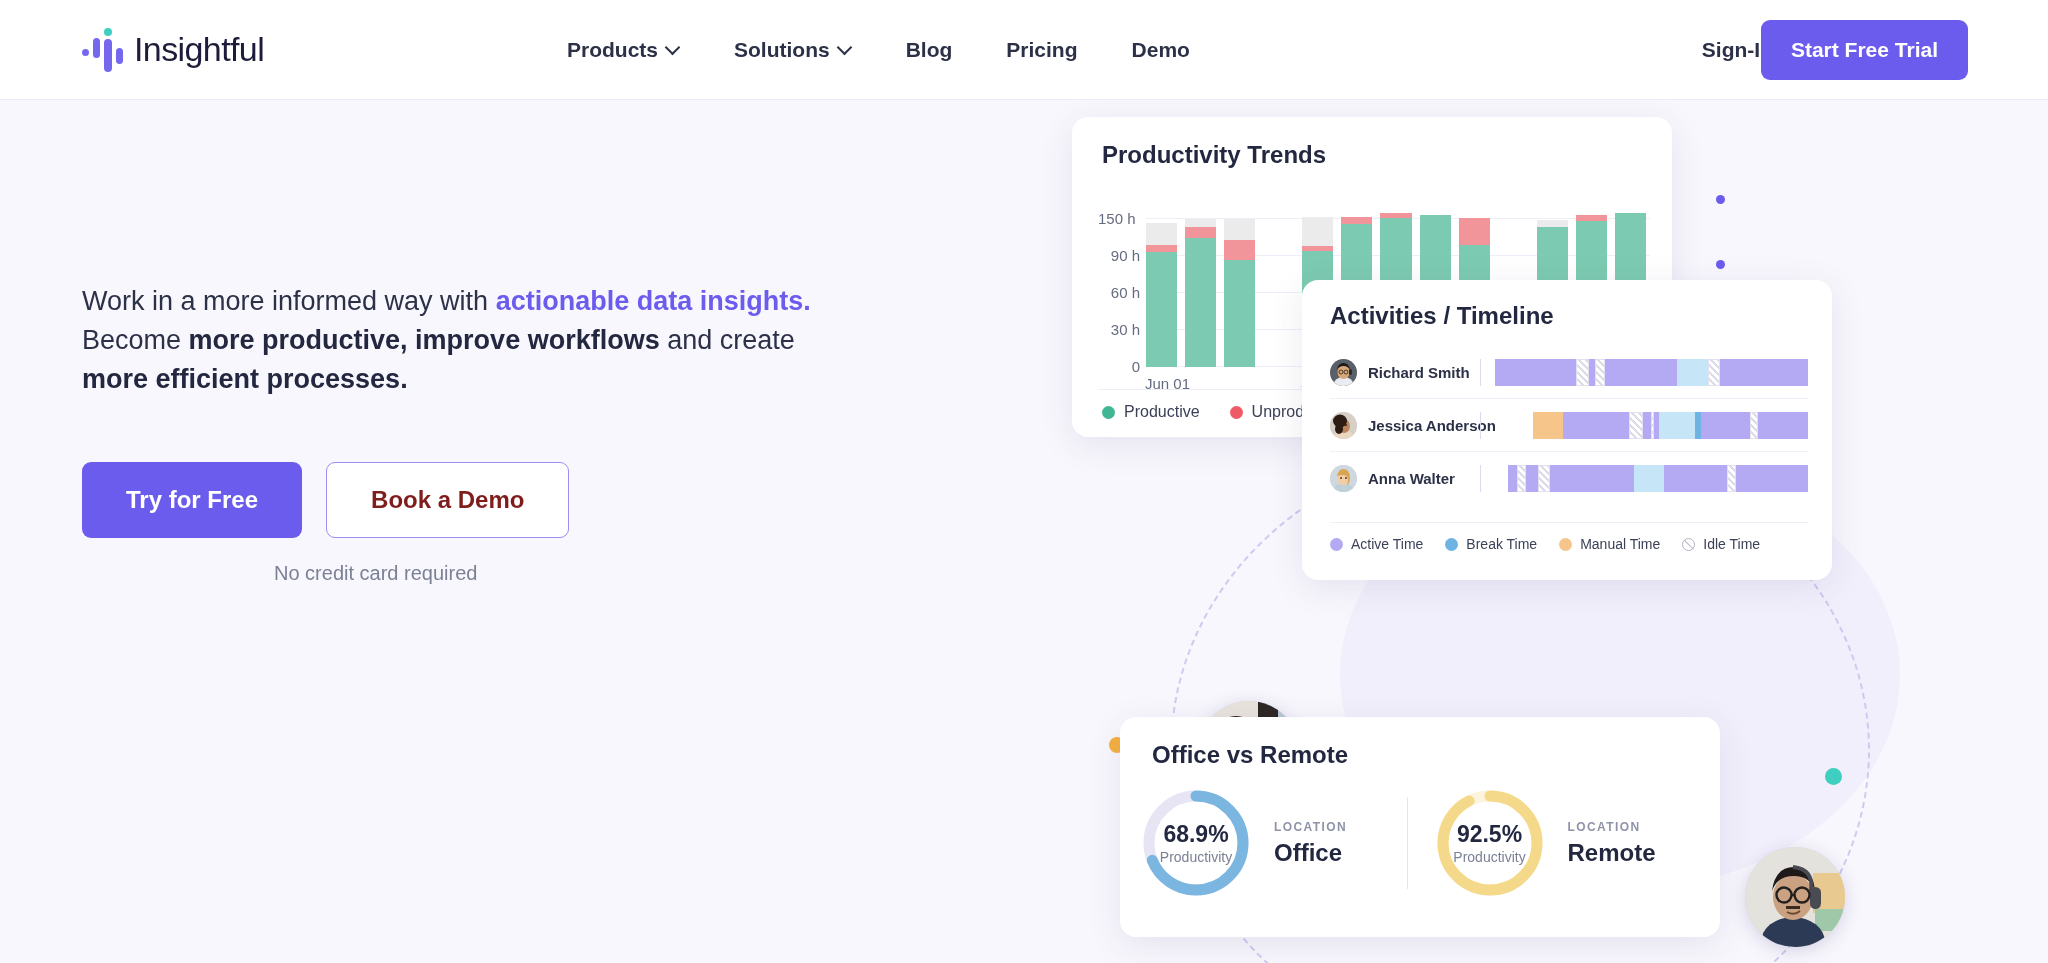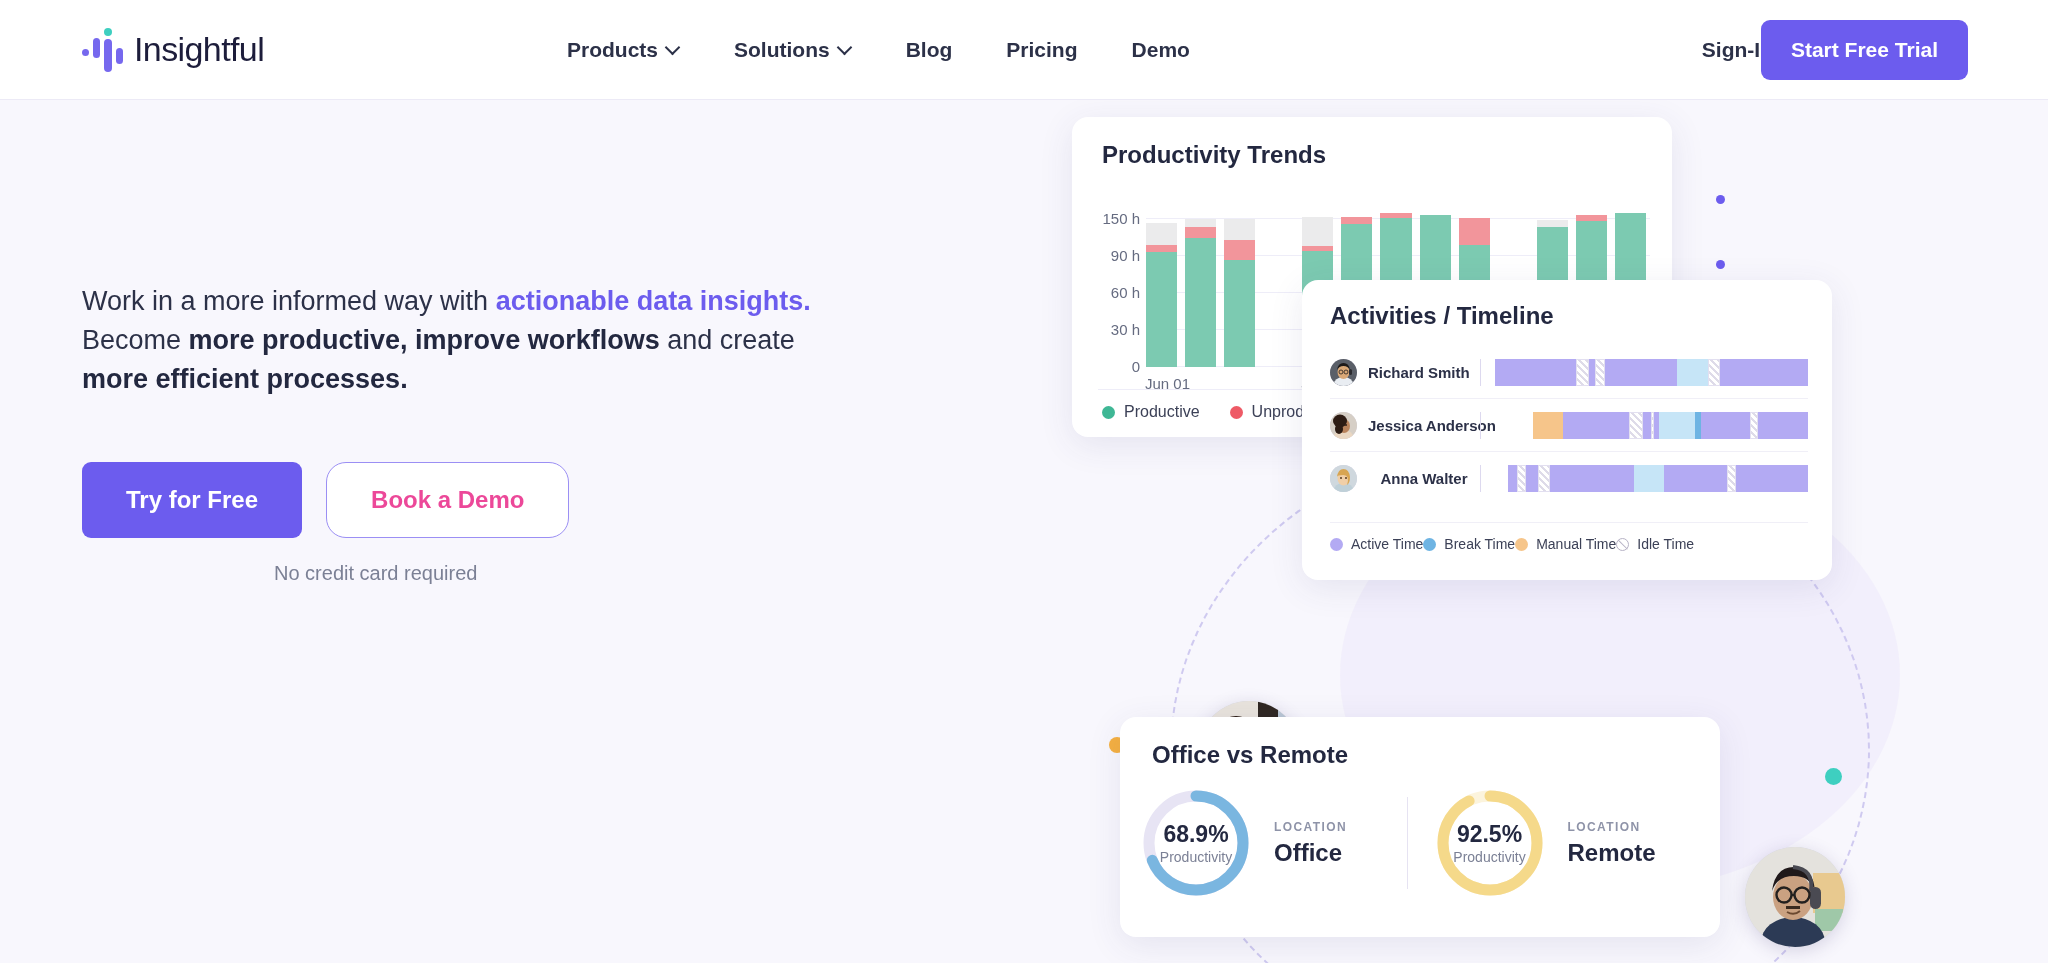--- a/index.html
+++ b/index.html
@@ -97,24 +97,24 @@
   .subcopy .lk { color: #6c5cee; font-weight: bold; }
   .subcopy b { font-weight: bold; color: #232840; }
   .btn-row { margin-top: 63px; display: flex; gap: 24px; }
   .btn-primary {
     background: #6c5cee; color: #fff; border: none;
     font-size: 24px; font-weight: bold;
     padding: 0 44px; height: 76px; border-radius: 9px; cursor: pointer;
     font-family: "Liberation Sans", sans-serif;
   }
   .btn-outline {
-    background: #fff; color: #ec4899;
+    background: #fff; color: #7f1d1d;
     border: 1.6px solid #9b8ff4;
     font-size: 24px; font-weight: bold;
-    padding: 0 44px; height: 76px; border-radius: 20px; cursor: pointer;
+    padding: 0 44px; height: 76px; border-radius: 9px; cursor: pointer;
     font-family: "Liberation Sans", sans-serif;
   }
   .nocc {
     margin-top: 24px; margin-left: 192px;
     font-size: 20px; color: #7b8095;
   }
 
   
   .visual { position: absolute; left: 1040px; top: 0px; width: 1008px; height: 863px; }
 
@@ -167,21 +167,21 @@
   .lg-dot { width: 13px; height: 13px; border-radius: 50%; }
 
   
   #timeline-card { left: 262px; top: 180px; width: 530px; height: 300px; }
   #timeline-card .card-title { position: absolute; left: 28px; top: 22px; }
   .tl-rows { position: absolute; left: 28px; top: 66px; right: 24px; }
   .tl-row {
     display: flex; align-items: center; height: 53px;
     border-bottom: 1px solid #f0eff7;
   }
-  .tl-row:last-of-type { border-bottom: none; text-align: center; }
+  .tl-row:last-of-type { border-bottom: none; }
   .tl-avatar {
     width: 27px; height: 27px; border-radius: 50%;
     flex: none; overflow: hidden; background: #d8d4e8;
   }
   .tl-name {
     font-size: 15px; font-weight: bold; color: #2c3148;
     margin-left: 11px; width: 112px; white-space: nowrap;
   }
   .tl-divider { width: 1px; height: 27px; background: #ddd9ef; margin-right: 14px; }
   .tl-track { flex: 1; height: 27px; position: relative; }
@@ -189,21 +189,21 @@
   .c-active { background: #b3aaf3; }
   .c-break  { background: #c6e5f7; }
   .c-manual { background: #f6c58a; }
   .c-break2 { background: #6eb4e3; }
   .c-idle {
     background: #ffffff;
     background-image: repeating-linear-gradient(45deg,#ffffff 0 3px,#dedbe9 3px 5px);
     border: 1px solid #e2dff0;
   }
   .tl-foot-sep { position: absolute; left: 28px; right: 24px; top: 242px; height: 1px; background: #f0eff7; }
-  .tl-legend { position: absolute; left: 28px; top: 256px; display: flex; align-items: center; }
+  .tl-legend { position: absolute; left: 28px; top: 256px; display: flex; gap: 22px; align-items: center; }
   .tl-lg { display: flex; align-items: center; gap: 8px; font-size: 14px; color: #3c4157; white-space: nowrap; }
   .tl-lg-dot { width: 13px; height: 13px; border-radius: 50%; flex: none; }
   .tl-lg-idle {
     width: 13px; height: 13px; border-radius: 50%; flex: none;
     border: 1.4px solid #b7b3c6; position: relative; background: #fff;
   }
   .tl-lg-idle::after {
     content: ""; position: absolute; left: 50%; top: -1px; width: 1.4px; height: 13px;
     background: #b7b3c6; transform: translateX(-50%) rotate(-45deg);
   }
@@ -316,21 +316,21 @@
           <div id="grid-host" style="position: absolute; left: 0px; right: 0px; bottom: 0px; height: 148px;">
               <div class="gridline" style="bottom: 0px;"></div>
               <div class="y-lab" style="bottom: -8px; left: 0px; right: auto; transform: none; margin-right: 0px; text-align: right; width: 42px;">0</div>
               <div class="gridline" style="bottom: 37px;"></div>
               <div class="y-lab" style="bottom: 29px; left: 0px; right: auto; transform: none; margin-right: 0px; text-align: right; width: 42px;">30 h</div>
               <div class="gridline" style="bottom: 74px;"></div>
               <div class="y-lab" style="bottom: 66px; left: 0px; right: auto; transform: none; margin-right: 0px; text-align: right; width: 42px;">60 h</div>
               <div class="gridline" style="bottom: 111px;"></div>
               <div class="y-lab" style="bottom: 103px; left: 0px; right: auto; transform: none; margin-right: 0px; text-align: right; width: 42px;">90 h</div>
               <div class="gridline" style="bottom: 148px;"></div>
-              <div class="y-lab" style="bottom: 140px; left: 0px; right: auto; transform: none; margin-right: 0px; text-align: right; width: 42px;">150 h</div>
+              <div class="y-lab" style="bottom: 140px; left: 0px; right: auto; transform: none; margin-right: 0px; text-align: left; width: 42px;">150 h</div>
             </div>
           <div class="bars" id="bars-host">
               <div class="bar-slot">
                 <div class="bar-stack">
                   <div class="seg seg-rest" style="height: 22.2px;"></div>
                   <div class="seg seg-unprod" style="height: 7.4px;"></div>
                   <div class="seg seg-prod" style="height: 114.7px;"></div>
                 </div>
               </div>
               <div class="bar-slot">

